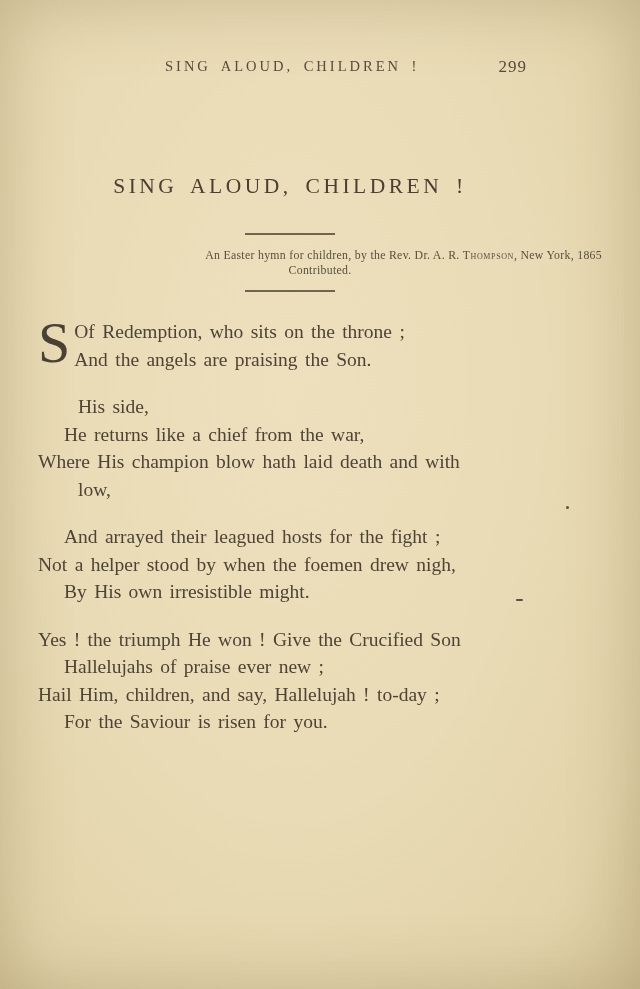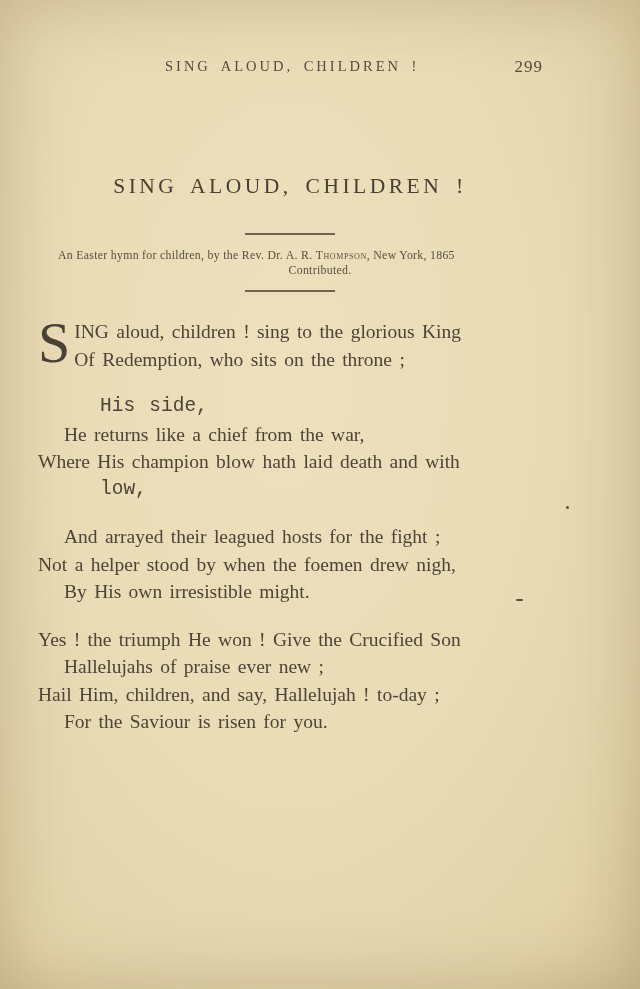--- a/index.html
+++ b/index.html
@@ -15,21 +15,21 @@
   .content { position:relative; padding:0 38px; height:100%; }
 
   
   .running-header { position:relative; margin-top:58px; height:22px; }
   .running-title {
     position:absolute; left:127px; top:0;
     font-size:14.5px; letter-spacing:3px; word-spacing:4px;
     color:#554c3d;
   }
   .page-number {
-    position:absolute; right:59px; top:-1px;
+    position:absolute; right:75px; top:-1px;
     font-size:17px; letter-spacing:1px; color:#554c3d;
   }
 
   
   .hymn-title {
     margin-top:94px; text-align:center;
     font-size:21.5px; font-weight:normal;
     letter-spacing:3.5px; word-spacing:5px;
     transform:translateX(-30px);
     color:#494033;
@@ -41,41 +41,41 @@
     width:90px; margin:34px auto 0; transform:translateX(-30px);
   }
   .rule.lower { margin-top:12px; }
 
   
   .attribution {
     margin-top:13px;
     font-size:11.8px; line-height:15px;
     letter-spacing:0.3px; color:#57503f;
   }
-  .attribution .first-line { display:block; text-indent:20px; }
+  .attribution .first-line { display:block; text-indent:20px;text-align:right; }
   .attribution .second-line { display:block;text-align:center; }
   .smallcaps { font-variant:small-caps; letter-spacing:0.6px; }
 
   
   .poem {
     margin-top:26px;
     font-size:19.5px; line-height:27.5px;
     word-spacing:2.5px; color:#4d4437;
   }
   .stanza { margin-bottom:20px; overflow:visible; }
   .stanza:after { content:""; display:block; clear:both; }
   .dropcap {
     float:left;
     font-size:58px; line-height:46px;
     margin:2px 4px 0 0;
     color:#4a4135;
   }
   .line { min-height:27.5px; }
   .indent-1 { margin-left:26px; }
-  .indent-2 { margin-left:62px;font-family:Liberation Mono, monospace; }
+  .indent-2 { margin-left:40px; }
 
   
   .speck { position:absolute; background:#5a5243; border-radius:50%; }
   .speck.dot1 { left:566px; top:506px; width:3px; height:3px; }
   .speck.dash1 { left:516px; top:599px; width:7px; height:2px; border-radius:1px; }
 </style>
 </head>
 <body>
 
 <div class="content">
@@ -93,22 +93,22 @@
     <span class="first-line"><span>An Easter hymn for children, by the Rev. Dr. A. R. </span><span class="smallcaps">Thompson</span><span>, New York, 1865</span></span>
     <span class="second-line">Contributed.</span>
   </p>
 
   <hr class="rule lower">
 
   <div class="poem">
 
     <div class="stanza">
       <span class="dropcap">S</span>
-      <div class="line">ING aloud, children ! sing to the glorious King</div>
       <div class="line">Of Redemption, who sits on the throne ;</div>
+      <div class="line indent-1">And the angels are praising the Son.</div>
     </div>
 
     <div class="stanza">
       <div class="line indent-2">His side,</div>
       <div class="line indent-1">He returns like a chief from the war,</div>
       <div class="line">Where His champion blow hath laid death and with</div>
       <div class="line indent-2">low,</div>
     </div>
 
     <div class="stanza">

